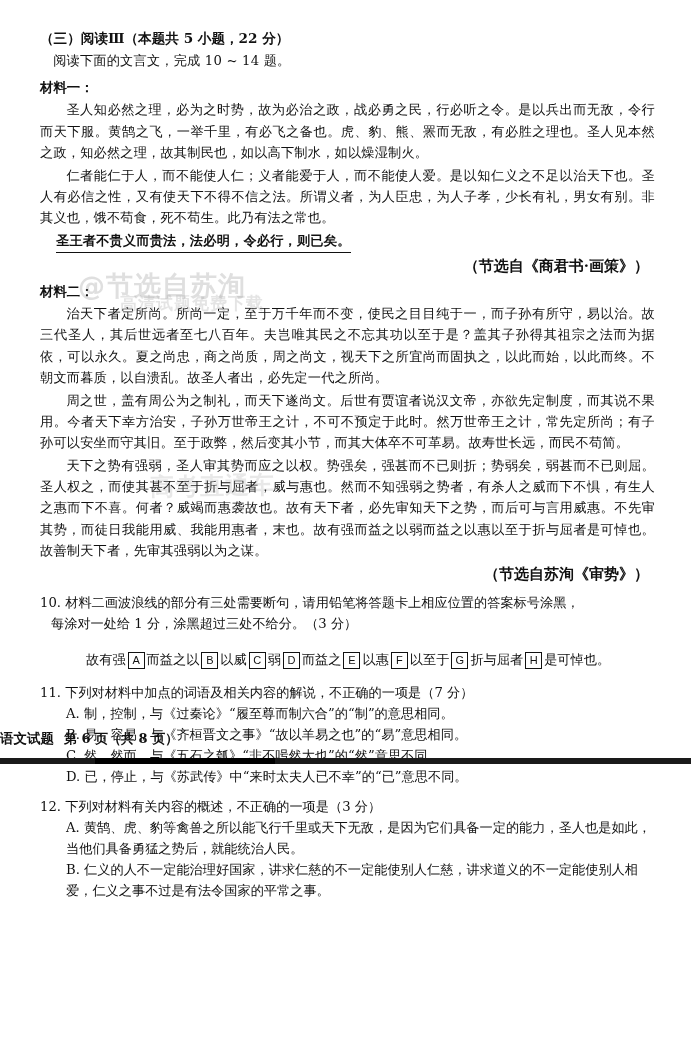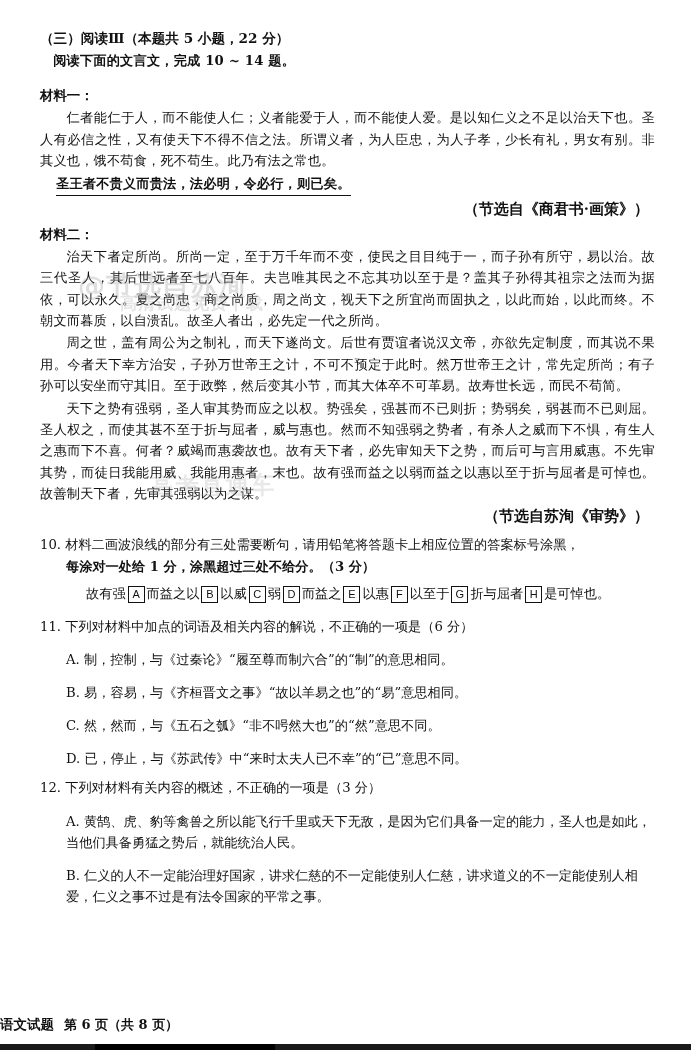--- a/index.html
+++ b/index.html
@@ -11,38 +11,38 @@
     width: 691px;
     height: 1050px;
     font-family: "DejaVu Serif", "Liberation Serif", serif;
     color: #111;
     position: relative;
     overflow: hidden;
   }
   .page {
     position: relative;
     width: 691px;
-    height: 1050px;
+    height: 764px;
     box-sizing: border-box;
     padding: 30px 36px 0 40px;
   }
   .txt {
     font-size: 13.2px;
     line-height: 1.62;
     text-align: justify;
     letter-spacing: 0.2px;
   }
   .indent2 { text-indent: 2em; }
   .sec-head {
     font-size: 13.6px;
     font-weight: bold;
     margin-bottom: 2px;
   }
   .line { margin: 0 0 1px 0; }
-  .blk { margin-bottom: 16px; font-weight: bold; }
+  .blk { margin-bottom: 8px; }
   .mat-label {
     font-weight: bold;
     font-size: 13.4px;
     margin: 7px 0 2px 0;
   }
   .src {
     text-align: right;
     font-weight: bold;
     font-size: 15px;
     margin: 3px 0 2px 0;
@@ -51,31 +51,29 @@
   .uw { border-bottom: 1.6px solid #111; padding-bottom: 1px; font-weight: bold; margin-left: 16px; }
   .q {
     margin-top: 8px;
     font-size: 13.2px;
     line-height: 1.62;
   }
   .q-num {
     display: inline;
   }
   .q-body {
-    margin-left: 26px;
-    font-weight: bold;
+    margin-left: 11px;
   }
   .opt {
     margin-left: 26px;
     line-height: 1.6;
-    margin-top: 12px;
   }
   .boxrow {
     margin-left: 46px;
-    margin-top: 4px;
+    margin-top: 13px;
     font-size: 13.2px;
     line-height: 2;
   }
   .bx {
     display: inline-block;
     border: 1.1px solid #111;
     width: 15px;
     height: 15px;
     line-height: 15px;
     text-align: center;
@@ -117,20 +115,21 @@
 </style>
 </head>
 <body>
 
 <div class="page">
 
   <div class="sec-head">（三）阅读Ⅲ（本题共 5 小题，22 分）</div>
   <div class="txt indent2 blk" style="text-indent:1em;">阅读下面的文言文，完成 10 ~ 14 题。</div>
 
   <div class="mat-label">材料一：</div>
+  <div class="txt indent2 line">圣人知必然之理，必为之时势，故为必治之政，战必勇之民，行必听之令。是以兵出而无敌，令行而天下服。黄鹄之飞，一举千里，有必飞之备也。虎、豹、熊、罴而无敌，有必胜之理也。圣人见本然之政，知必然之理，故其制民也，如以高下制水，如以燥湿制火。</div>
   <div class="txt indent2 line">仁者能仁于人，而不能使人仁；义者能爱于人，而不能使人爱。是以知仁义之不足以治天下也。圣人有必信之性，又有使天下不得不信之法。所谓义者，为人臣忠，为人子孝，少长有礼，男女有别。非其义也，饿不苟食，死不苟生。此乃有法之常也。</div>
   <div class="txt indent2 line uw" style="display:inline-block; text-indent:0;">圣王者不贵义而贵法，法必明，令必行，则已矣。</div>
 
   <div class="src">（节选自《商君书·画策》）</div>
 
   <div class="mat-label">材料二：</div>
   <div class="txt indent2 line">治天下者定所尚。所尚一定，至于万千年而不变，使民之目目纯于一，而子孙有所守，易以治。故三代圣人，其后世远者至七八百年。夫岂唯其民之不忘其功以至于是？盖其子孙得其祖宗之法而为据依，可以永久。夏之尚忠，商之尚质，周之尚文，视天下之所宜尚而固执之，以此而始，以此而终。不朝文而暮质，以自溃乱。故圣人者出，必先定一代之所尚。</div>
   <div class="txt indent2 line">周之世，盖有周公为之制礼，而天下遂尚文。后世有贾谊者说汉文帝，亦欲先定制度，而其说不果用。今者天下幸方治安，子孙万世帝王之计，不可不预定于此时。然万世帝王之计，常先定所尚；有子孙可以安坐而守其旧。至于政弊，然后变其小节，而其大体卒不可革易。故寿世长远，而民不苟简。</div>
   <div class="txt indent2 line">天下之势有强弱，圣人审其势而应之以权。势强矣，强甚而不已则折；势弱矣，弱甚而不已则屈。圣人权之，而使其甚不至于折与屈者，威与惠也。然而不知强弱之势者，有杀人之威而下不惧，有生人之惠而下不喜。何者？威竭而惠袭故也。故有天下者，必先审知天下之势，而后可与言用威惠。不先审其势，而徒日我能用威、我能用惠者，末也。故有强而益之以弱而益之以惠以至于折与屈者是可悼也。故善制天下者，先审其强弱以为之谋。</div>
 
@@ -140,21 +139,21 @@
     <span class="q-num">10.</span>
     <span>材料二画波浪线的部分有三处需要断句，请用铅笔将答题卡上相应位置的答案标号涂黑，</span>
     <div class="q-body">每涂对一处给 1 分，涂黑超过三处不给分。（3 分）</div>
     <div class="boxrow">
       <span>故有强</span><span class="bx">A</span><span>而益之以</span><span class="bx">B</span><span>以威</span><span class="bx">C</span><span>弱</span><span class="bx">D</span><span>而益之</span><span class="bx">E</span><span>以惠</span><span class="bx">F</span><span>以至于</span><span class="bx">G</span><span>折与屈者</span><span class="bx">H</span><span>是可悼也。</span>
     </div>
   </div>
 
   <div class="q">
     <span class="q-num">11.</span>
-    <span>下列对材料中加点的词语及相关内容的解说，不正确的一项是（6 分）</span>
+    <span>下列对材料中加点的词语及相关内容的解说，不正确的一项是（7 分）</span>
     <div class="opt">A. 制，控制，与《过秦论》“履至尊而制六合”的“制”的意思相同。</div>
     <div class="opt">B. 易，容易，与《齐桓晋文之事》“故以羊易之也”的“易”意思相同。</div>
     <div class="opt">C. 然，然而，与《五石之瓠》“非不呺然大也”的“然”意思不同。</div>
     <div class="opt">D. 已，停止，与《苏武传》中“来时太夫人已不幸”的“已”意思不同。</div>
   </div>
 
   <div class="q">
     <span class="q-num">12.</span>
     <span>下列对材料有关内容的概述，不正确的一项是（3 分）</span>
     <div class="opt">A. 黄鹄、虎、豹等禽兽之所以能飞行千里或天下无敌，是因为它们具备一定的能力，圣人也是如此，当他们具备勇猛之势后，就能统治人民。</div>

